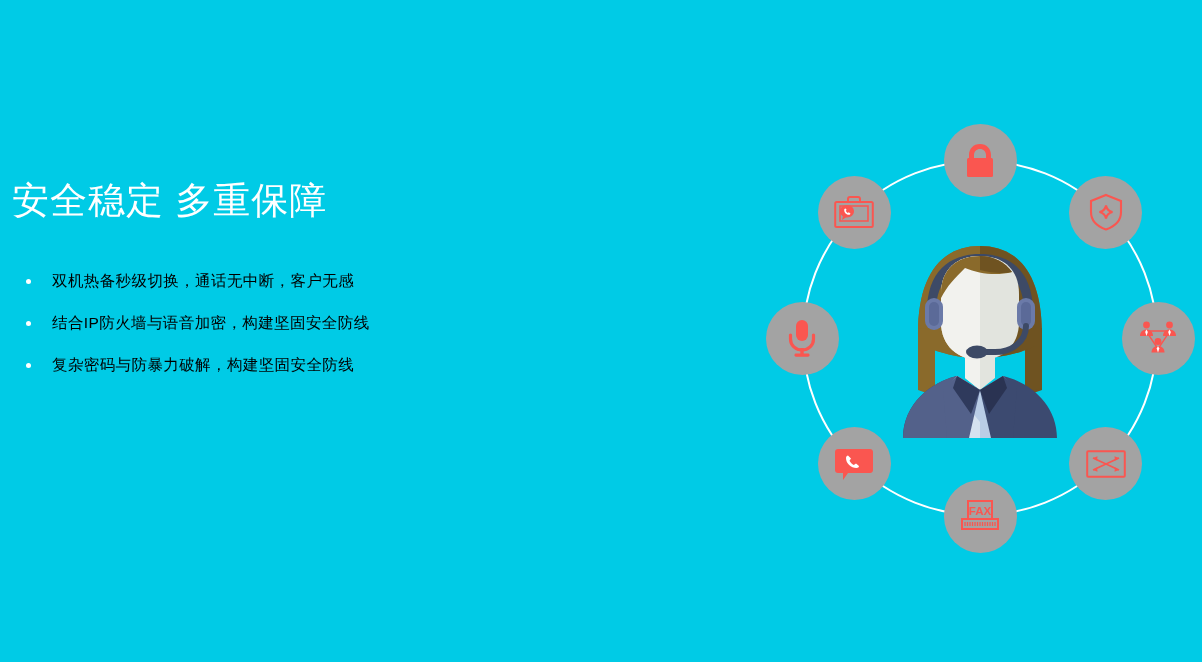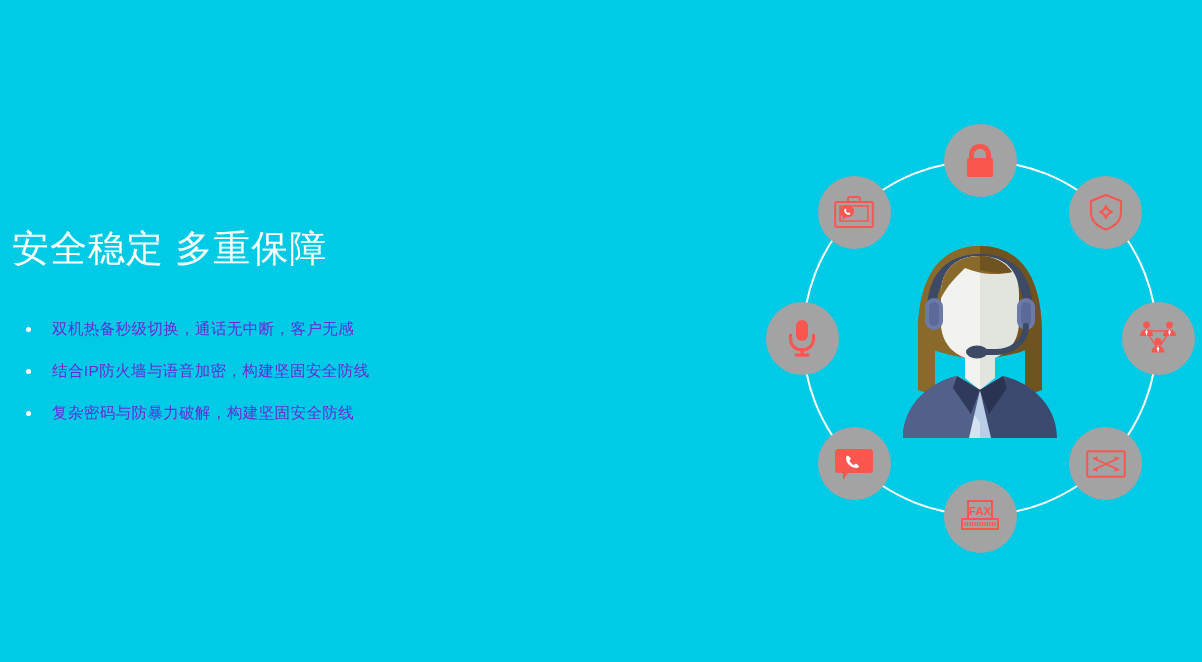--- a/index.html
+++ b/index.html
@@ -23,21 +23,20 @@
     background: #00cbe6;
     overflow: hidden;
   }
 
   
   #text-block {
     position: absolute;
     left: 12px;
     top: 178px;
     width: 700px;
-    margin-top: 48px;
   }
 
   #page-title {
     font-size: 37px;
     line-height: 46px;
     color: #ffffff;
     font-weight: normal;
     letter-spacing: 1px;
     white-space: nowrap;
   }
@@ -45,21 +44,21 @@
   #feature-list {
     list-style: none;
     margin-top: 36px;
   }
 
   .feature-item {
     position: relative;
     height: 42px;
     line-height: 42px;
     padding-left: 40px;
-    color: #6d28d9;
+    color: #000000;
     font-size: 15.5px;
     letter-spacing: 0.4px;
     white-space: nowrap;
   }
 
   .bullet-dot {
     position: absolute;
     left: 14px;
     top: 18.5px;
     width: 5px;

